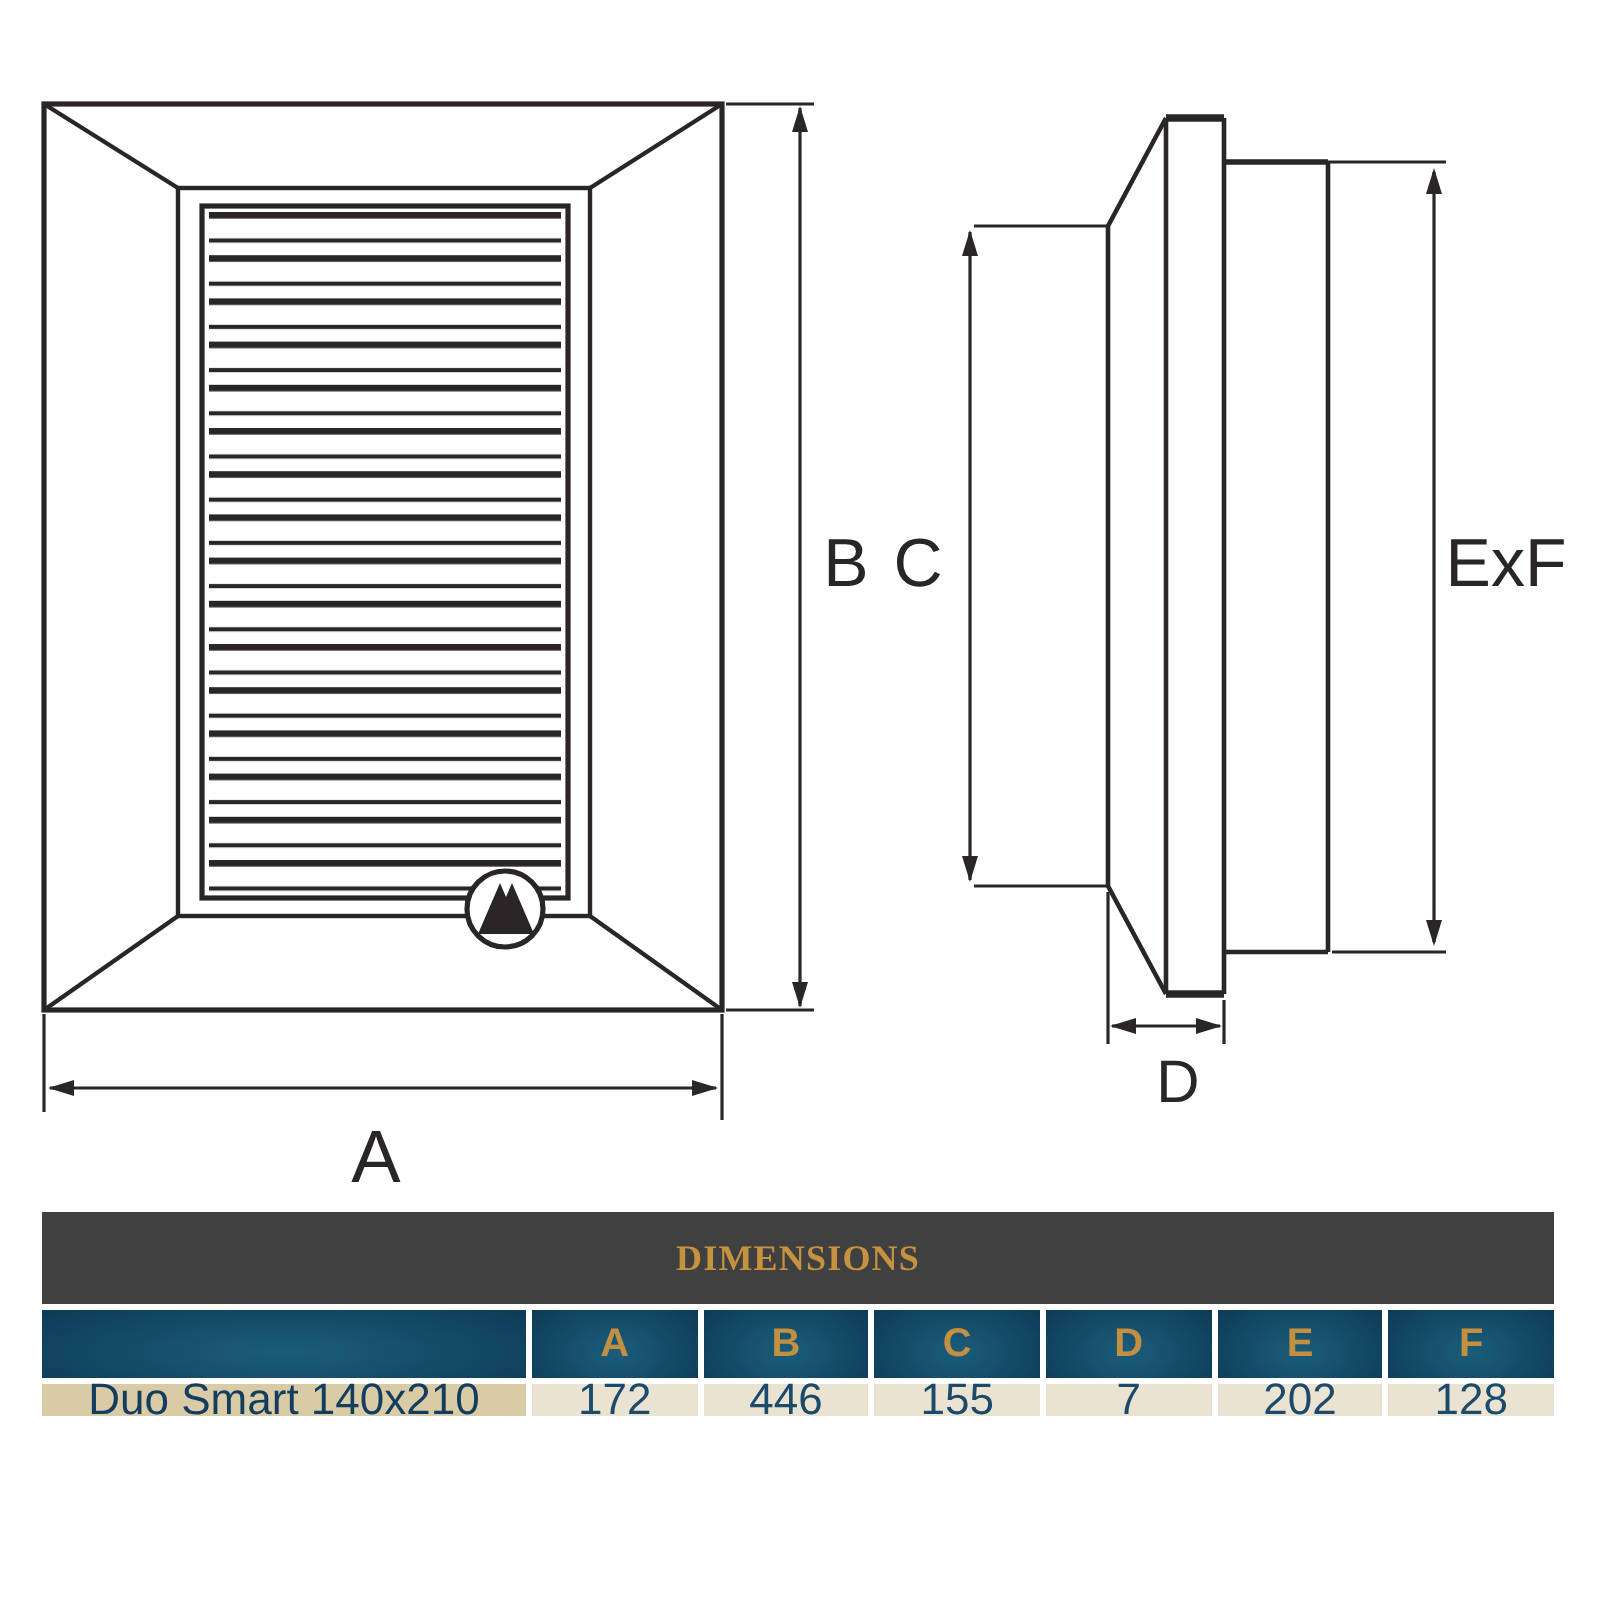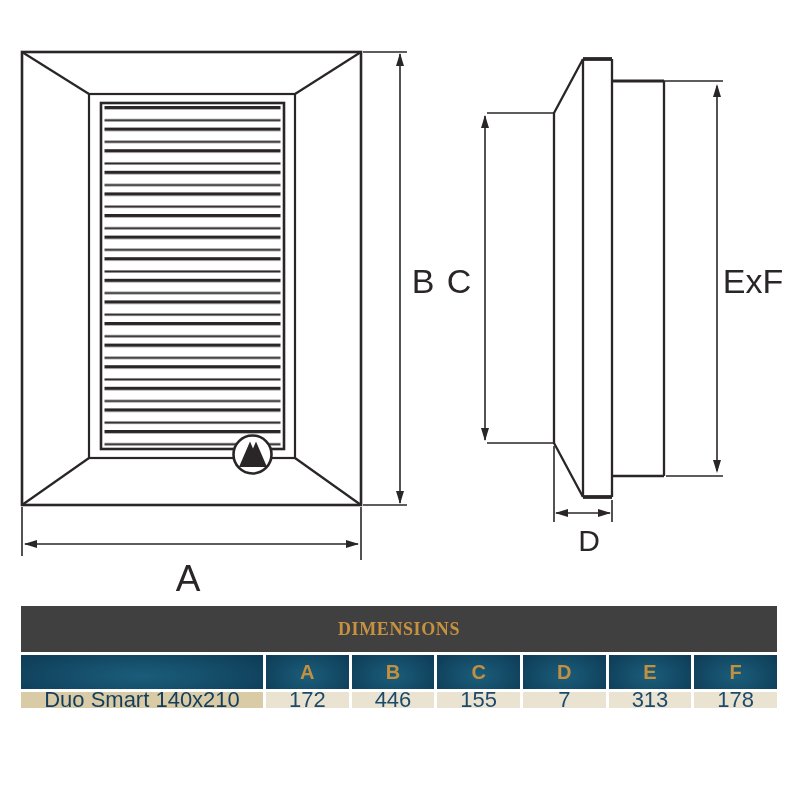--- a/index.html
+++ b/index.html
@@ -132,18 +132,18 @@
       <div class="hcell">D</div>
       <div class="hcell">E</div>
       <div class="hcell">F</div>
     </div>
     <div class="tgrid">
       <div class="bcell product">Duo Smart 140x210</div>
       <div class="bcell">172</div>
       <div class="bcell">446</div>
       <div class="bcell">155</div>
       <div class="bcell">7</div>
-      <div class="bcell">313</div>
-      <div class="bcell">178</div>
+      <div class="bcell">202</div>
+      <div class="bcell">128</div>
     </div>
   </div>
 
 </div>
 
 </body></html>

